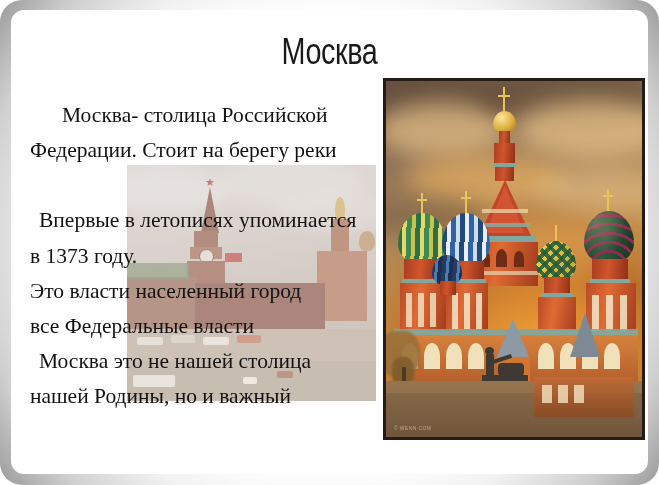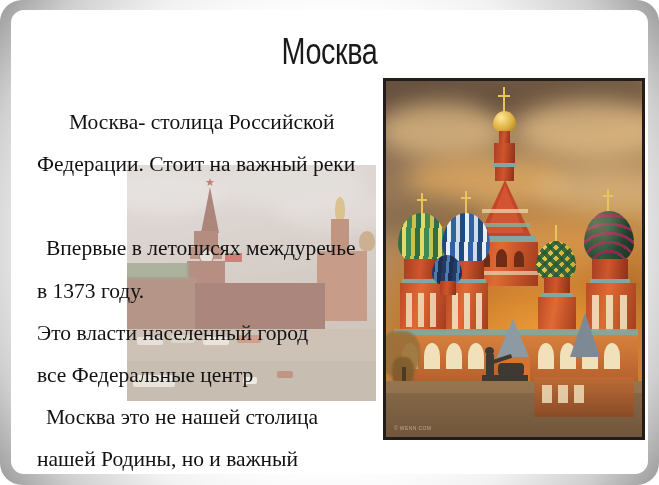--- a/index.html
+++ b/index.html
@@ -50,21 +50,21 @@
   .kb-bus{position:absolute;border-radius:2px;}
   .kb-veil{position:absolute;inset:0;background:rgba(255,255,255,0.34);}
   .kb-green{position:absolute;background:#6d7a55;}
 
   
   #body-text{
     position:absolute;left:11px;top:84px;width:360px;
     font-size:21.5px;line-height:27.2px;color:#121212;
     font-family:"Liberation Serif","DejaVu Serif",serif;
   }
-  #body-text p{margin:15px;}
+  #body-text p{margin:8px;}
   #body-text p.ind{text-indent:32px;}
   #body-text p.ind-sm{text-indent:9px;}
   #body-text p.spacer{height:27px;}
 
   
   #photo-frame{
     position:absolute;left:372px;top:68px;width:262px;height:362px;
     border:3px solid #231c18;background:#231c18;
     box-sizing:border-box;overflow:hidden;
   }
@@ -134,26 +134,26 @@
       <div class="kb-bus" style="left:110px;top:170px;width:24px;height:8px;background:#b8684e;"></div>
       <div class="kb-bus" style="left:6px;top:210px;width:42px;height:12px;background:#ddd6c8;"></div>
       <div class="kb-bus" style="left:116px;top:212px;width:14px;height:7px;background:#e6e0d4;"></div>
       <div class="kb-bus" style="left:150px;top:206px;width:16px;height:7px;background:#a05a40;"></div>
 
       <div class="kb-veil"></div>
     </div>
 
     <div id="body-text">
       <p class="ind">Москва- столица Российской</p>
-      <p>Федерации. Стоит на важный реки</p>
+      <p>Федерации. Стоит на берегу реки</p>
       <p class="spacer"></p>
-      <p class="ind-sm">Впервые в летописях междуречье</p>
+      <p class="ind-sm">Впервые в летописях упоминается</p>
       <p>в 1373 году.</p>
       <p>Это власти населенный город</p>
-      <p>все Федеральные центр</p>
+      <p>все Федеральные власти</p>
       <p class="ind-sm">Москва это не нашей столица</p>
       <p>нашей Родины, но и важный</p>
     </div>
 
     <div id="photo-frame">
       <div id="photo-inner">
 
         <div class="sky"></div>
 
         <div class="cloud c-dark" style="left:-30px;top:-14px;width:150px;height:66px;"></div>

